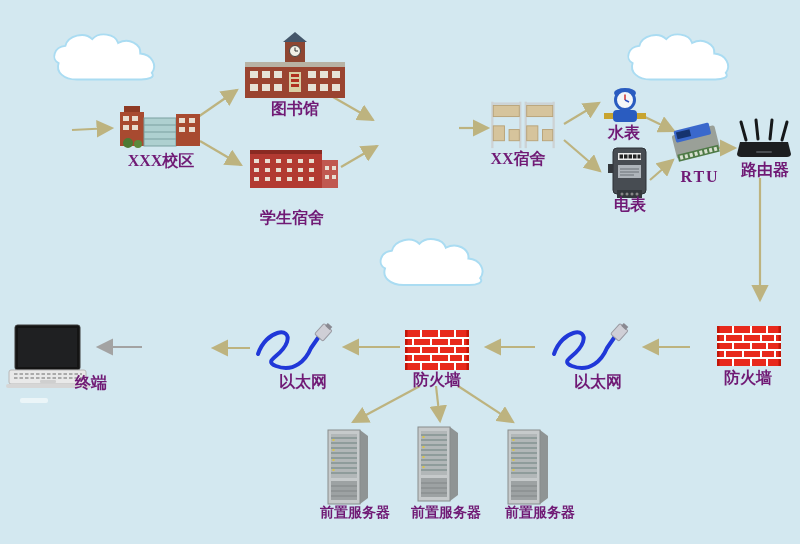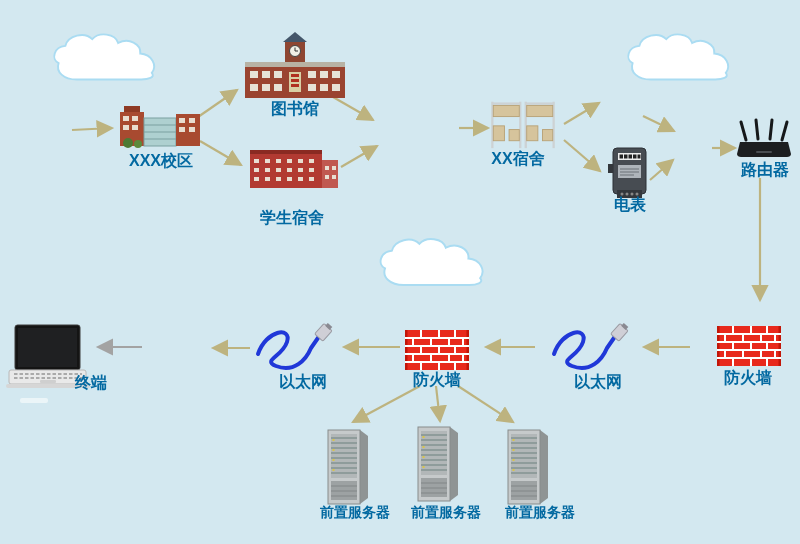--- a/index.html
+++ b/index.html
@@ -1,22 +1,22 @@
 <!DOCTYPE html>
 <html><head>
 <meta charset="utf-8">
 <style>
   html,body{margin:0;padding:0;}
   body{font-family:"DejaVu Sans",sans-serif;}
   #canvas{position:relative;width:800px;height:544px;background:#d3e8f0;overflow:hidden;}
   .node{position:absolute;}
   .icon{display:block;}
   .lbl{position:absolute;transform:translateX(-50%);font-weight:700;font-size:16px;
-       color:#0369a1;white-space:nowrap;text-align:center;line-height:1.1;
-       font-family:Liberation Sans, sans-serif;}
+       color:#701a75;white-space:nowrap;text-align:center;line-height:1.1;
+       font-family:Liberation Serif, serif;}
   .lbl.small{font-size:14px;}
   .cloud{position:absolute;}
   svg.arrows{position:absolute;left:0;top:0;pointer-events:none;}
   line.ak{stroke:#bdb37f;stroke-width:2.2;}
   line.ag{stroke:#a3a3a3;stroke-width:2.2;}
   .watermark{position:absolute;left:20px;top:398px;width:28px;height:5px;
              background:rgba(255,255,255,.55);border-radius:2px;}
 </style>
 </head>
 <body>
@@ -244,20 +244,32 @@
           <rect x="41" y="8" width="28" height="12"></rect>
         <rect x="5" y="30" width="12" height="16"></rect>
           <rect x="22" y="34" width="11" height="12"></rect>
         <rect x="41" y="30" width="12" height="16"></rect>
           <rect x="58" y="34" width="11" height="12"></rect>
       </g>
     </svg>
     <div class="lbl" style="left:32px;top:52px">XX宿舍</div>
   </div>
 
+  <div class="node" style="left:602px;top:86px">
+    <svg class="icon" width="46" height="40" viewBox="0 0 46 40">
+      <ellipse cx="23" cy="7" rx="11" ry="5" fill="#2a5cc0"></ellipse>
+      <circle cx="23" cy="14" r="9.5" fill="#f4f6f8" stroke="#2a5cc0" stroke-width="3"></circle>
+      <line x1="23" y1="14" x2="23" y2="8.5" stroke="#d03030" stroke-width="1.5"></line>
+      <line x1="23" y1="14" x2="27" y2="16" stroke="#3050c0" stroke-width="1.5"></line>
+      <rect x="11" y="24" width="24" height="12" rx="4" fill="#2a5cc0"></rect>
+      <rect x="2" y="27" width="9" height="6" fill="#c8a430"></rect>
+        <rect x="35" y="27" width="9" height="6" fill="#c8a430"></rect>
+    </svg>
+    <div class="lbl" style="left:22px;top:38px">水表</div>
+  </div>
 
   <div class="node" style="left:606px;top:146px">
     <svg class="icon" width="46" height="54" viewBox="0 0 46 54">
       <rect x="7" y="2" width="33" height="46" rx="4" fill="#474c52" stroke="#2c3036"></rect>
       <rect x="12" y="7" width="23" height="7" fill="#ececec"></rect>
       <g fill="#222">
           <rect x="13.5" y="8.5" width="3.5" height="4"></rect>
           <rect x="18" y="8.5" width="3.5" height="4"></rect>
           <rect x="22.5" y="8.5" width="3.5" height="4"></rect>
           <rect x="27" y="8.5" width="3.5" height="4"></rect>
@@ -274,20 +286,41 @@
           <circle cx="16" cy="48" r="1.5"></circle>
           <circle cx="21" cy="48" r="1.5"></circle>
           <circle cx="26" cy="48" r="1.5"></circle>
           <circle cx="31" cy="48" r="1.5"></circle>
         </g>
       <rect x="2" y="18" width="5" height="9" fill="#33373c"></rect>
     </svg>
     <div class="lbl" style="left:24px;top:50px">电表</div>
   </div>
 
+  <div class="node" style="left:668px;top:120px">
+    <svg class="icon" width="56" height="46" viewBox="0 0 56 46">
+      <g transform="rotate(-14 28 23)">
+        <rect x="6" y="10" width="44" height="24" rx="2" fill="#9aa098"></rect>
+        <rect x="9" y="6" width="36" height="12" rx="1.5" fill="#3a68cc"></rect>
+        <rect x="11" y="8" width="14" height="7" fill="#16336e"></rect>
+        <rect x="7" y="30" width="42" height="7" fill="#4e7a46"></rect>
+        <g fill="#d8e0d0">
+          <rect x="9" y="31.5" width="3" height="4"></rect>
+            <rect x="14" y="31.5" width="3" height="4"></rect>
+            <rect x="19" y="31.5" width="3" height="4"></rect>
+          <rect x="24" y="31.5" width="3" height="4"></rect>
+            <rect x="29" y="31.5" width="3" height="4"></rect>
+            <rect x="34" y="31.5" width="3" height="4"></rect>
+          <rect x="39" y="31.5" width="3" height="4"></rect>
+            <rect x="44" y="31.5" width="3" height="4"></rect>
+        </g>
+      </g>
+    </svg>
+    <div class="lbl" style="left:32px;top:48px;letter-spacing:2px">RTU</div>
+  </div>
 
   <div class="node" style="left:736px;top:118px">
     <svg class="icon" width="56" height="42" viewBox="0 0 56 42">
       <g stroke="#16181a" stroke-width="3" stroke-linecap="round">
         <line x1="10" y1="22" x2="5" y2="4"></line>
           <line x1="22" y1="21" x2="20" y2="2"></line>
         <line x1="34" y1="21" x2="36" y2="2"></line>
           <line x1="46" y1="22" x2="51" y2="4"></line>
       </g>
       <path d="M4 24 L52 24 L55 36 C55 38 53 39 51 39 L5 39 C3 39 1 38 1 36 Z" fill="#1c1e20"></path>

